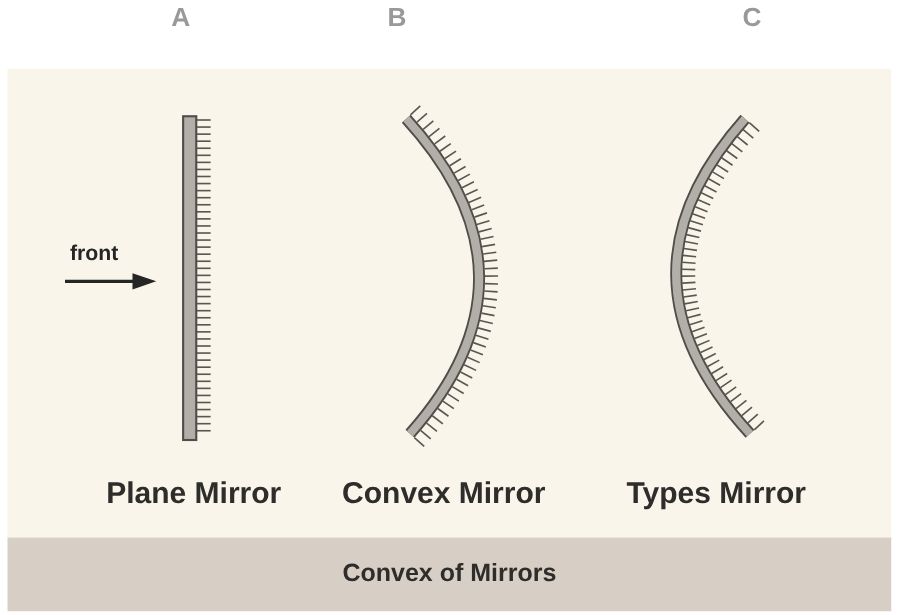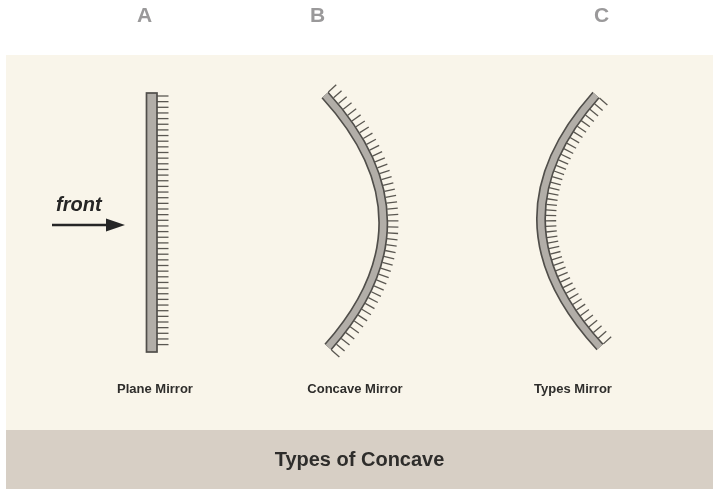--- a/index.html
+++ b/index.html
@@ -22,30 +22,29 @@
     top: 3px;
     transform: translateX(-50%);
     font-size: 21px;
     font-weight: 700;
     color: var(--letter-gray, #9a999a);
     letter-spacing: 1px;
   }
   .front-label {
     position: absolute;
     left: 56px; top: 193px;
-    font-style: italic;
-    font-size: 20px;
+    font-size: 17px;
     font-weight: 600;
     color: var(--arrow, #262626);
   }
   .mirror-label {
     position: absolute;
     top: 381px;
     transform: translateX(-50%);
-    font-size: 13px;
+    font-size: 24px;
     font-weight: 600;
     color: var(--label-dark, #2d2d2c);
     white-space: nowrap;
   }
   .footer {
     position: absolute;
     left: 6px; top: 430px;
     width: 707px; height: 59px;
     background: var(--footer-bg, #d7cfc5);
     display: flex;
@@ -222,20 +221,20 @@
       </g>
       <g>
         <line x1="52" y1="225" x2="108" y2="225" stroke="#262626" stroke-width="2.6"></line>
         <polygon points="106,218.5 125,225 106,231.5" fill="#262626"></polygon>
       </g>
     </svg>
 
   <div class="front-label">front</div>
 
   <div class="mirror-label" style="left:155px">Plane Mirror</div>
-  <div class="mirror-label" style="left:355px">Concave Mirror</div>
+  <div class="mirror-label" style="left:355px">Convex Mirror</div>
   <div class="mirror-label" style="left:573px">Types Mirror</div>
 
   <div class="footer">
-    <span class="footer-title">Types of Concave</span>
+    <span class="footer-title">Convex of Mirrors</span>
   </div>
 
 </div>
 
 </body></html>

